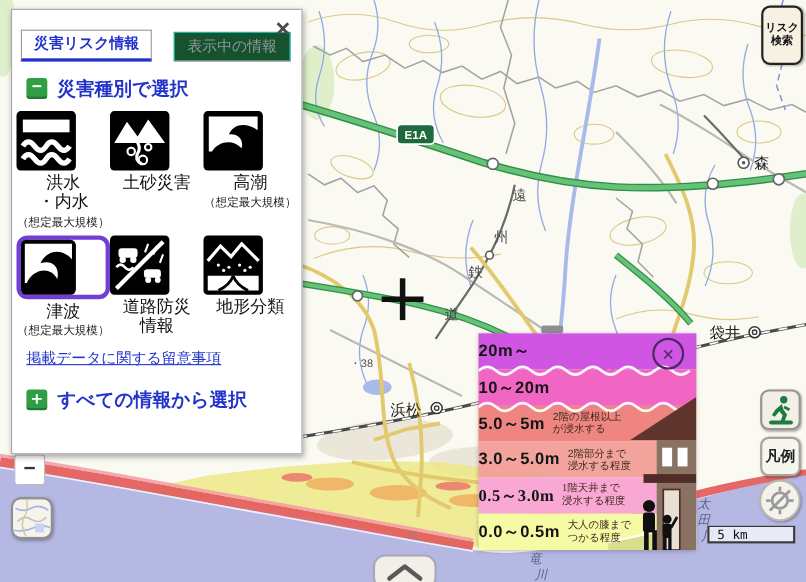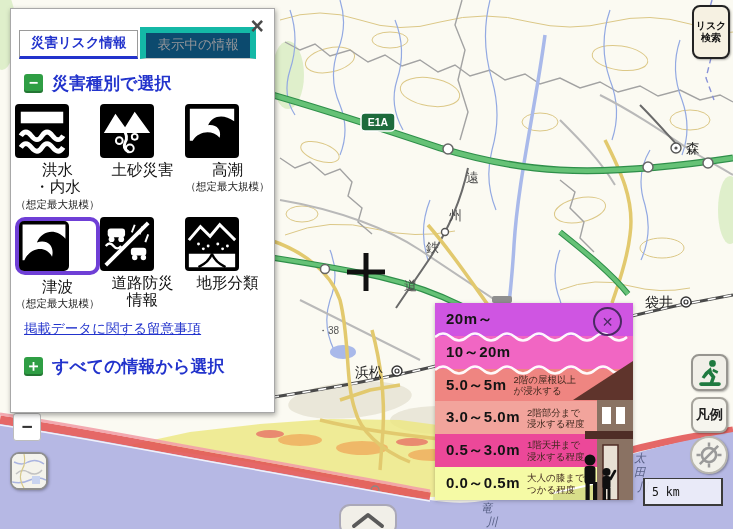--- a/index.html
+++ b/index.html
@@ -6,61 +6,61 @@
   body{font-family:"Liberation Sans","DejaVu Sans",sans-serif;background:#888;}
   #stage{position:relative;width:733px;height:529px;overflow:hidden;background:#fbfaf2;}
   #map-svg{position:absolute;left:0;top:0;z-index:0;}
 
   
   .panel{position:absolute;left:10px;top:8px;width:263px;height:403px;background:#fff;
          border:1px solid #a8a8a8;box-shadow:1px 2px 5px rgba(0,0,0,.35);z-index:30;}
   .tabbar{display:flex;align-items:flex-end;padding:18px 8px 0 8px;position:relative;}
   .tab{font-size:13.5px;padding:5px 11px;cursor:pointer;line-height:1.1;}
   .tab.active{color:#2233cc;font-weight:bold;border:1px solid #9a9a9a;border-bottom:3px solid #2233cc;background:#fff;}
-  .tab.inactive{color:#96969a;border:6px solid #14b8a6;border-bottom:1px solid #c6c6c6;background:#0c4a6e;margin-left:2px;}
+  .tab.inactive{color:#96969a;border:1px solid #14b8a6;border-bottom:1px solid #c6c6c6;background:#14532d;margin-left:20px;}
   .panel-close{position:absolute;right:10px;top:6px;font-size:23px;color:#4a4a4a;line-height:1;cursor:pointer;font-weight:bold;}
   .sec-head{display:flex;align-items:center;gap:9px;margin:13px 0 0 13px;cursor:pointer;}
   .pm-box{width:19px;height:19px;border-radius:3px;background:#2f9e44;color:#fff;display:flex;align-items:center;justify-content:center;
           font-weight:bold;font-size:16px;line-height:1;box-shadow:inset 0 -2px 0 rgba(0,0,0,.25);}
   .sec-title{color:#2233cc;font-weight:bold;font-size:17px;}
   .type-grid{display:grid;grid-template-columns:repeat(3,85px);justify-content:center;margin-top:9px;row-gap:5px;}
   .cell{display:flex;flex-direction:column;text-align:center;cursor:pointer;}
   .ibox{width:54px;height:54px;background:#000;border-radius:4px;display:flex;align-items:center;justify-content:center;}
   .sel-wrap{border:4px solid #6f3fd6;border-radius:10px;}
   .sel-wrap .ibox{width:50px;height:50px;border-radius:5px;}
   .t-label{font-size:15.5px;color:#101010;line-height:1.12;margin-top:3px;}
   .t-note{font-size:10.5px;color:#222;margin-top:2px;}
   .notice-link{display:block;margin:9px 0 0 13px;font-size:13.5px;color:#2233cc;text-decoration:underline;cursor:pointer;}
   .sec2{margin-top:17px;}
 
   
   .legend{position:absolute;left:435px;top:303px;width:198px;height:197px;z-index:20;display:flex;flex-direction:column;
           box-shadow:0 1px 4px rgba(0,0,0,.25);}
-  .lrow{flex:1;display:flex;align-items:center;padding-left:11px;position:relative;}
+  .lrow{flex:1;display:flex;align-items:center;position:relative;}
   .l-label{font-size:15px;font-weight:bold;color:#141414;letter-spacing:.5px;white-space:nowrap;}
   .l-desc{font-size:9.5px;color:#40291f;line-height:1.2;margin-left:7px;position:relative;z-index:2;}
   .legend-art{position:absolute;left:0;top:0;pointer-events:none;z-index:1;}
   .legend-close{position:absolute;right:11px;top:4px;width:25px;height:25px;border:2.5px solid #4a2a62;border-radius:50%;
                 color:#4a2a62;font-size:14px;font-weight:bold;display:flex;align-items:center;justify-content:center;
                 cursor:pointer;z-index:3;line-height:1;}
 
   
   .ctl{position:absolute;z-index:25;display:flex;align-items:center;justify-content:center;cursor:pointer;box-sizing:border-box;}
   .risk-search{left:692px;top:5px;width:38px;height:54px;border-radius:8px;background:#f6f1e2;border:2px solid #222;
                flex-direction:column;font-size:10px;font-weight:bold;color:#111;line-height:1.25;box-shadow:1px 1px 2px rgba(0,0,0,.3);}
   .btn-person{left:691px;top:354px;width:37px;height:37px;border-radius:8px;background:#f1efe8;border:2px solid #979590;box-shadow:1px 1px 2px rgba(0,0,0,.3);}
   .btn-hanrei{left:691px;top:397px;width:37px;height:36px;border-radius:8px;background:#f6f5ee;border:2px solid #a5a39c;
               font-size:13.5px;font-weight:bold;color:#222;box-shadow:1px 1px 2px rgba(0,0,0,.3);}
   .btn-gps{left:690px;top:436px;width:38px;height:38px;border-radius:50%;background:#f3f2eb;border:2px solid #b9b7b0;box-shadow:1px 1px 2px rgba(0,0,0,.3);}
   .btn-chevron{left:339px;top:504px;width:58px;height:32px;border-radius:11px;background:#f1efe8;border:2px solid #aaa8b8;}
   .btn-zoom-out{left:13px;top:413px;width:28px;height:28px;background:#fff;border:1px solid #bdbdbd;border-radius:3px;
                 font-size:19px;font-weight:bold;color:#333;z-index:15;}
   .btn-minimap{left:10px;top:452px;width:38px;height:38px;border-radius:9px;border:2px solid #8f8f8f;overflow:hidden;background:#fff;z-index:15;
                box-shadow:1px 1px 3px rgba(0,0,0,.3);}
-  .scalebar{position:absolute;left:643px;top:478px;width:80px;height:28px;background:rgba(238,238,250,.92);
+  .scalebar{position:absolute;left:643px;top:478px;width:80px;height:16px;background:rgba(238,238,250,.92);
             border:2px solid #3a3a3a;border-top-width:1.5px;z-index:15;display:flex;align-items:center;
             font-family:"DejaVu Sans Mono",monospace;font-size:11.5px;color:#111;padding-left:7px;box-sizing:border-box;}
 </style>
 </head>
 <body>
 
 <div id="stage">
 
   <svg id="map-svg" width="733" height="529" viewBox="0 0 733 529">
     <rect x="0" y="0" width="733" height="529" fill="#fbfaf2"></rect>
@@ -343,21 +343,21 @@
       <span class="l-label">10～20m</span>
     </div>
     <div class="lrow" style="background-color: rgb(239, 133, 129);">
       <span class="l-label">5.0～5m</span>
       <span class="l-desc"><span>2階の屋根以上</span><br><span>が浸水する</span></span>
     </div>
     <div class="lrow" style="background-color: rgb(242, 164, 156); align-items: center;">
       <span class="l-label">3.0～5.0m</span>
       <span class="l-desc"><span>2階部分まで</span><br><span>浸水する程度</span></span>
     </div>
-    <div class="lrow" style="background-color: #ec4899;">
+    <div class="lrow" style="background-color: #f9a8d4; font-family: Liberation Serif, serif;">
       <span class="l-label">0.5～3.0m</span>
       <span class="l-desc"><span>1階天井まで</span><br><span>浸水する程度</span></span>
     </div>
     <div class="lrow" style="background-color: rgb(245, 250, 165);">
       <span class="l-label">0.0～0.5m</span>
       <span class="l-desc"><span>大人の膝まで</span><br><span>つかる程度</span></span>
     </div>
 
     <svg class="legend-art" width="198" height="197" viewBox="0 0 198 197">
       <path d="M0,34 q8,-7 16,0 t16,0 t16,0 t16,0 t16,0 t16,0 t16,0 t16,0 t16,0 t16,0 t16,0 t16,0" stroke="#fff" stroke-width="2.4" fill="none" opacity=".95"></path>

